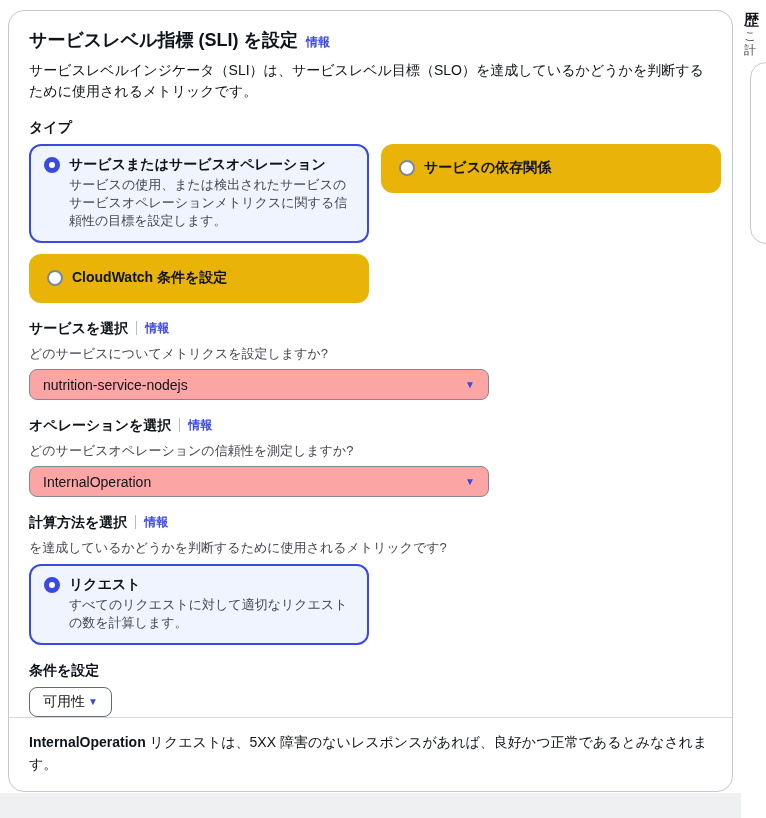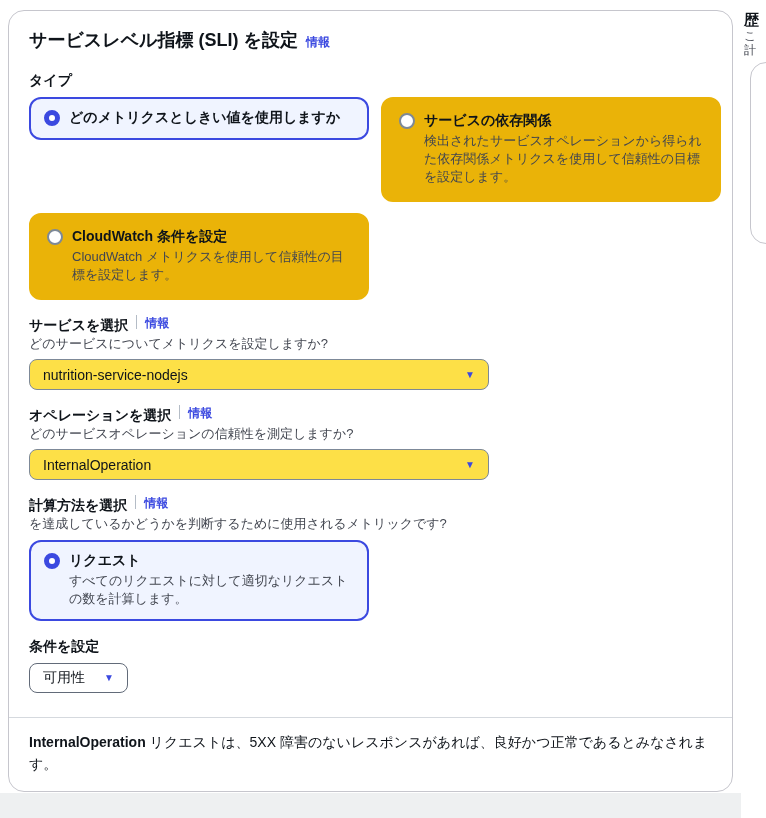--- a/index.html
+++ b/index.html
@@ -26,45 +26,45 @@
     background: #eef0f1; z-index: 0;
   }
 
   
   .main-card {
     position: absolute; left: 8px; top: 10px;
     width: 725px; height: 782px;
     background: #fff;
     border: 1px solid var(--card-border);
     border-radius: 16px;
-    padding: 16px 20px 0 20px;
+    padding: 16px 20px 8px 20px;
     display: flex; flex-direction: column;
     overflow: hidden;
     z-index: 1;
   }
   .panel-header h1 {
     margin: 0; font-size: 18px; line-height: 26px; font-weight: 700;
     display: flex; align-items: baseline; gap: 8px;
   }
   .info-link {
     color: var(--accent); font-size: 12px; font-weight: 700;
     text-decoration: none; cursor: pointer; white-space: nowrap;
   }
   .panel-desc {
     margin: 5px 0 0 0; font-size: 14px; line-height: 21px; color: var(--text);
     max-width: 692px;
   }
 
   .field { margin-top: 15px; }
   .field-label { font-size: 14px; font-weight: 700; color: var(--text); line-height: 20px; }
-  .label-row { display: flex; align-items: flex-start; }
+  .label-row { display: flex; align-items: center; }
   .label-divider {
     width: 1px; height: 14px; background: #b4bcc6; margin: 0 8px; display: inline-block;
   }
-  .field-desc { font-size: 13px; line-height: 18px; color: var(--text-2); margin-top: 0; }
+  .field-desc { font-size: 13px; line-height: 18px; color: var(--text-2); margin-top: 7px; }
 
   
   .tile-grid {
     margin-top: 7px;
     display: flex; flex-wrap: wrap; gap: 11px 12px;
     width: 694px; align-items: flex-start;
   }
   .tile {
     width: 340px; background: #eab308;
     border: 4px solid #eab308; border-radius: 12px;
@@ -83,33 +83,33 @@
   .radio.checked { border: 5px solid var(--accent); }
   .tile-text { display: flex; flex-direction: column; }
   .tile-title { font-size: 14px; font-weight: 700; line-height: 19px; color: var(--text); }
   .tile-desc { font-size: 13px; line-height: 18px; color: var(--text-2); margin-top: 2px; }
 
   
   .select {
     margin-top: 6px;
     width: 460px; height: 31px;
     border: 1px solid var(--input-border); border-radius: 8px;
-    background: #fde047;
+    background: #fca5a5;
     display: flex; align-items: center; justify-content: space-between;
     padding: 0 13px; font-size: 14px; cursor: pointer;
   }
   .caret { color: var(--accent); font-size: 10px; line-height: 1; }
 
   .dropdown-btn {
     margin-top: 7px;
     height: 30px; padding: 0 13px;
     border: 1px solid #626b79; border-radius: 8px;
     background: #fff; font-family: inherit;
     font-size: 14px; color: var(--text);
-    display: inline-flex; align-items: center; gap: 19px; cursor: pointer;
+    display: inline-flex; align-items: center; gap: 3px; cursor: pointer;
   }
 
   
   .panel-footer {
     margin: 14px -20px 0 -20px;
     margin-top: auto;
     border-top: 1px solid #d5d9de;
     padding: 13px 20px 16px 20px;
   }
   .panel-footer p { margin: 0; font-size: 14px; line-height: 22px; color: var(--text); }
@@ -133,43 +133,43 @@
 <div class="page">
   <div class="bottom-strip"></div>
 
   <section class="main-card">
 
     <div class="panel-header">
       <h1>
         <span>サービスレベル指標 (SLI) を設定</span>
         <a class="info-link">情報</a>
       </h1>
+      <p class="panel-desc">サービスレベルインジケータ（SLI）は、サービスレベル目標（SLO）を達成しているかどうかを判断するために使用されるメトリックです。</p>
     </div>
 
     <div class="field">
       <div class="field-label">タイプ</div>
       <div class="tile-grid">
         <label class="tile selected">
           <span class="radio checked"></span>
           <span class="tile-text">
-            <span class="tile-title">どのメトリクスとしきい値を使用しますか</span>
+            <span class="tile-title">サービスまたはサービスオペレーション</span>
+            <span class="tile-desc">サービスの使用、または検出されたサービスのサービスオペレーションメトリクスに関する信頼性の目標を設定します。</span>
           </span>
         </label>
         <label class="tile">
           <span class="radio"></span>
           <span class="tile-text">
             <span class="tile-title">サービスの依存関係</span>
-            <span class="tile-desc">検出されたサービスオペレーションから得られた依存関係メトリクスを使用して信頼性の目標を設定します。</span>
           </span>
         </label>
         <label class="tile">
           <span class="radio"></span>
           <span class="tile-text">
             <span class="tile-title">CloudWatch 条件を設定</span>
-            <span class="tile-desc">CloudWatch メトリクスを使用して信頼性の目標を設定します。</span>
           </span>
         </label>
       </div>
     </div>
 
     <div class="field">
       <div class="label-row">
         <span class="field-label">サービスを選択</span>
         <span class="label-divider"></span>
         <a class="info-link">情報</a>

